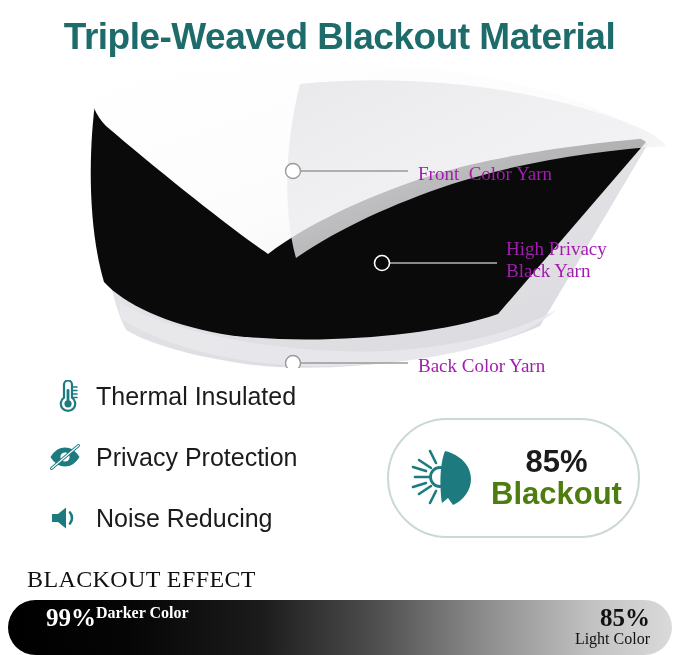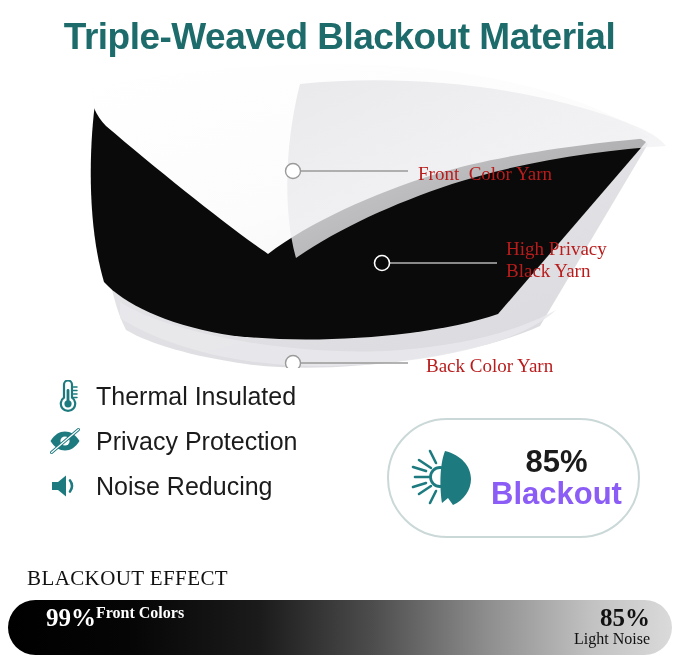--- a/index.html
+++ b/index.html
@@ -39,42 +39,42 @@
   }
   .diagram svg.layers {
     position: absolute;
     left: 0;
     top: 0;
   }
   .callout-label {
     position: absolute;
     font-family: "Liberation Serif", serif;
     font-size: 19px;
-    color: #b91c1c;
+    color: #a21caf;
     line-height: 1.18;
     white-space: pre;
   }
   .cl-front { left: 418px; top: 105px; }
   .cl-mid   { left: 506px; top: 180px; }
-  .cl-back  { left: 418px; top: 297px; margin-left: 8px; }
+  .cl-back  { left: 418px; top: 297px; }
 
   
   .mid-section {
     position: relative;
     width: 679px;
     height: 160px;
     padding-top: 4px;
   }
   .features {
     position: absolute;
     left: 48px;
     top: 10px;
     display: flex;
     flex-direction: column;
-    gap: 9px;
+    gap: 25px;
   }
   .feature-row {
     display: flex;
     align-items: center;
     gap: 14px;
     height: 36px;
   }
   .feature-icon {
     width: 34px;
     height: 34px;
@@ -123,37 +123,37 @@
   .badge-pct {
     font-family: "Liberation Sans", sans-serif;
     font-weight: bold;
     font-size: 31px;
     color: #1b1b1b;
   }
   .badge-word {
     font-family: "Liberation Sans", sans-serif;
     font-weight: bold;
     font-size: 31px;
-    color: #8b5cf6;
+    color: #4d7c0f;
   }
 
   
   .effect-section {
     position: absolute;
     left: 0;
     top: 566px;
     width: 679px;
     height: 89px;
   }
   .effect-heading {
     position: absolute;
     left: 27px;
     top: 0px;
     font-family: "Liberation Serif", serif;
-    font-size: 21px;
+    font-size: 24px;
     letter-spacing: 0.4px;
     color: #111111;
     white-space: nowrap;
   }
   .gradient-bar {
     position: absolute;
     left: 8px;
     top: 34px;
     width: 664px;
     height: 55px;
@@ -329,20 +329,20 @@
     <span class="badge-word">Blackout</span>
   </span>
 </div>
 
 <div class="effect-section">
   <div class="effect-heading">BLACKOUT EFFECT</div>
 
   <div class="gradient-bar">
     <div class="bar-left">
       <span class="bar-pct">99%</span>
-      <span class="bar-sub">Front Colors</span>
+      <span class="bar-sub">Darker Color</span>
     </div>
     <div class="bar-right">
       <span class="bar-pct">85%</span>
-      <span class="bar-sub">Light Noise</span>
+      <span class="bar-sub">Light Color</span>
     </div>
   </div>
 </div>
 
 </body></html>

